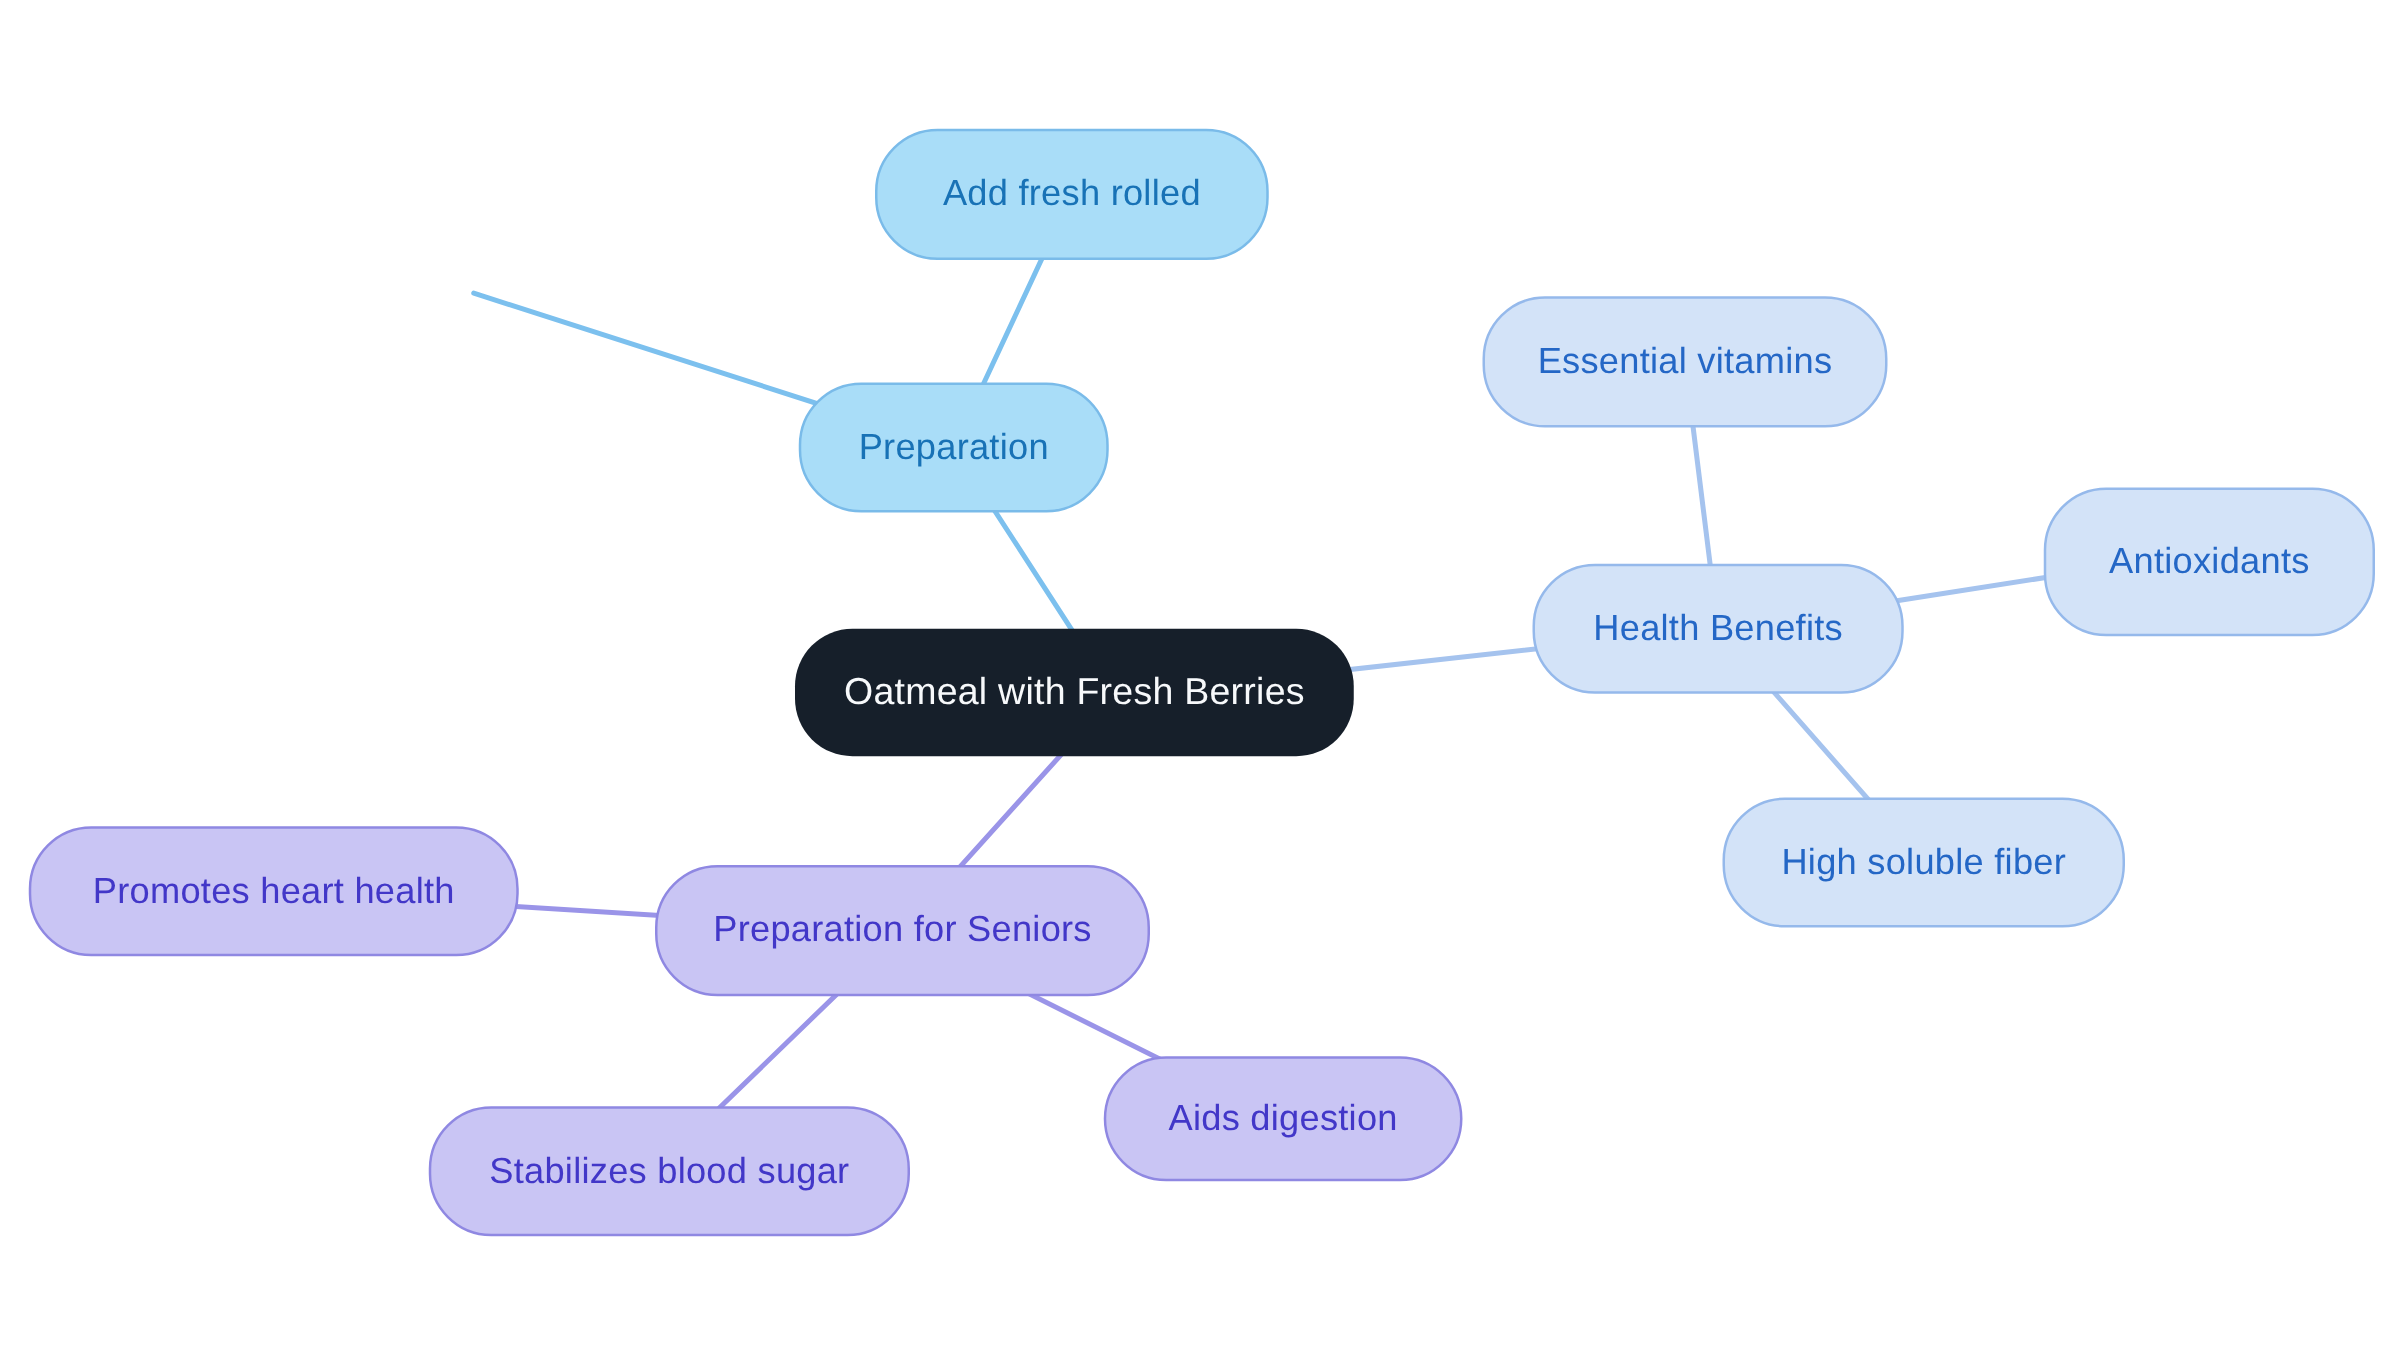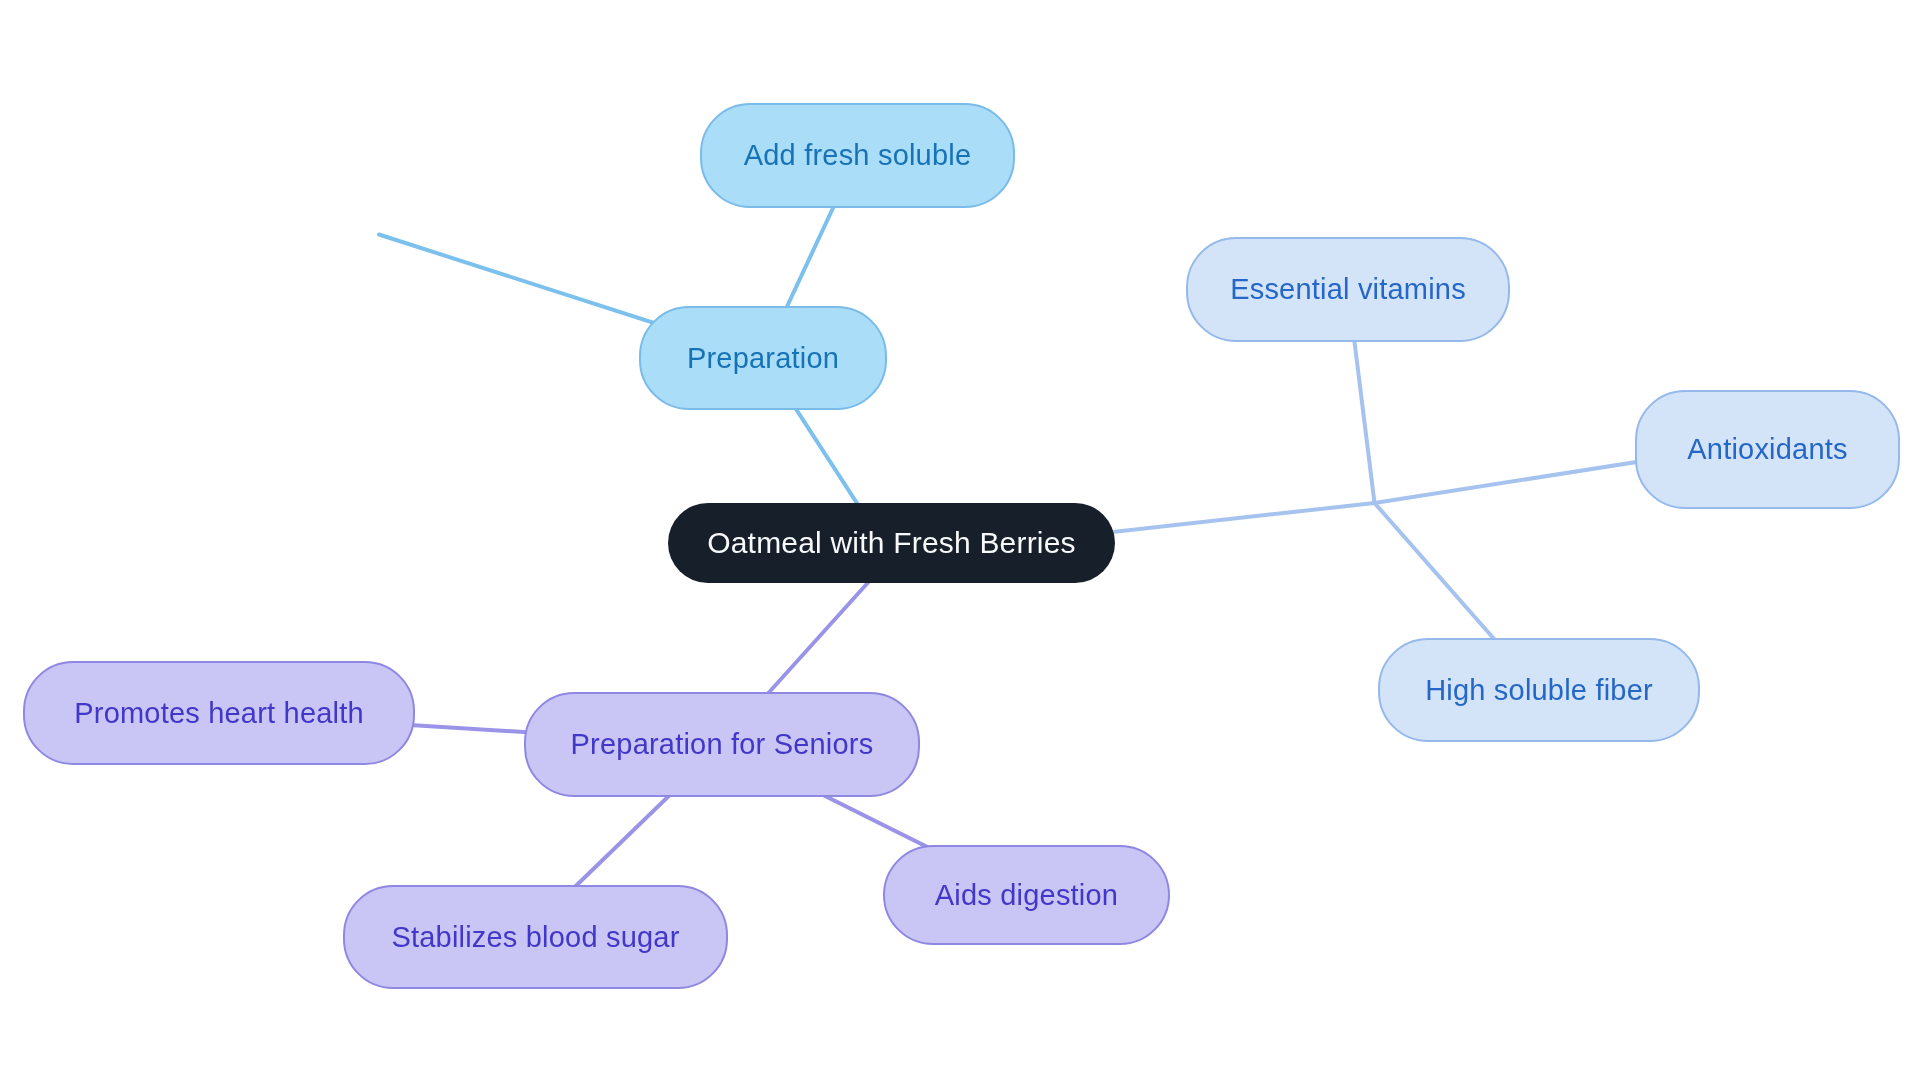--- a/index.html
+++ b/index.html
@@ -84,25 +84,26 @@
     <line class="edge peri" x1="1374.5" y1="503" x2="1348" y2="289.5"></line>
     <line class="edge peri" x1="1374.5" y1="503" x2="1767.5" y2="441.5"></line>
     <line class="edge peri" x1="1374.5" y1="503" x2="1539" y2="690"></line>
 
     <line class="edge lav" x1="891.5" y1="556.5" x2="722" y2="744.5"></line>
     <line class="edge lav" x1="722" y1="744.5" x2="219" y2="713"></line>
     <line class="edge lav" x1="722" y1="744.5" x2="535.5" y2="925"></line>
     <line class="edge lav" x1="722" y1="744.5" x2="1026.5" y2="896.5"></line>
   </svg>
 
-  <div class="node root" style="left:668px; top:503px; width:447px; height:80px;">Oatmeal with Fresh Berries</div>
+  <div class="node root" style="left:636px; top:503px; width:447px; height:102px;">Oatmeal with Fresh Berries</div>
 
   <div class="node sky" style="left:639px; top:306px; width:248px; height:104px;">Preparation</div>
-  <div class="node sky" style="left:700px; top:103px; width:315px; height:105px;">Add fresh soluble</div>
+  <div class="node sky" style="left:700px; top:103px; width:315px; height:105px;">Add fresh rolled</div>
 
+  <div class="node peri" style="left:1226px; top:451px; width:297px; height:104px;">Health Benefits</div>
   <div class="node peri" style="left:1186px; top:237px; width:324px; height:105px;">Essential vitamins</div>
   <div class="node peri" style="left:1635px; top:390px; width:265px; height:119px;">Antioxidants</div>
   <div class="node peri" style="left:1378px; top:638px; width:322px; height:104px;text-align:right;">High soluble fiber</div>
 
   <div class="node lav" style="left:524px; top:692px; width:396px; height:105px;">Preparation for Seniors</div>
   <div class="node lav" style="left:23px; top:661px; width:392px; height:104px;">Promotes heart health</div>
   <div class="node lav" style="left:343px; top:873px; width:385px; height:104px;margin-top:12px;">Stabilizes blood sugar</div>
   <div class="node lav" style="left:883px; top:845px; width:287px; height:100px;">Aids digestion</div>
 
 </div>

